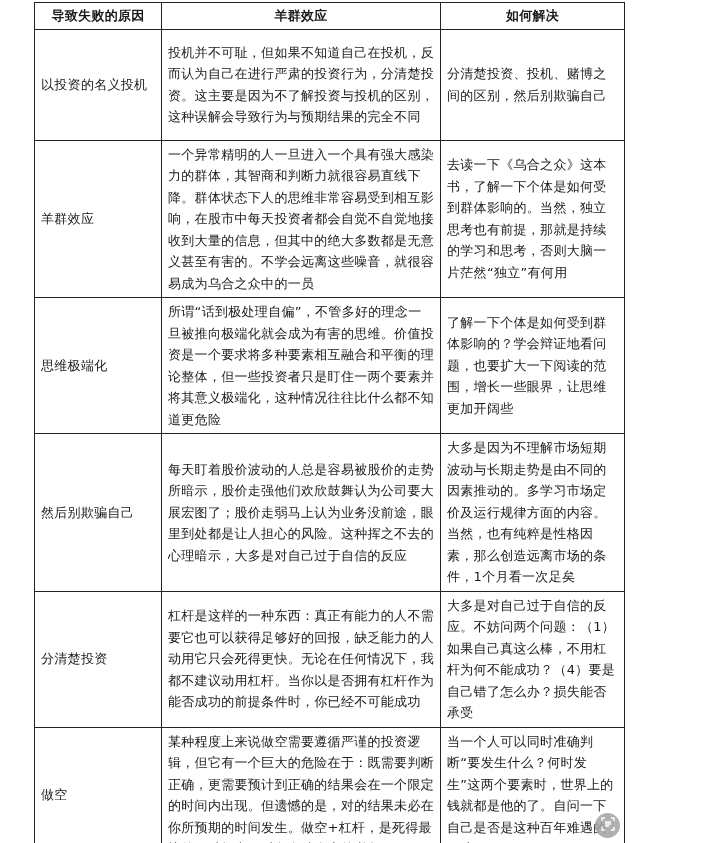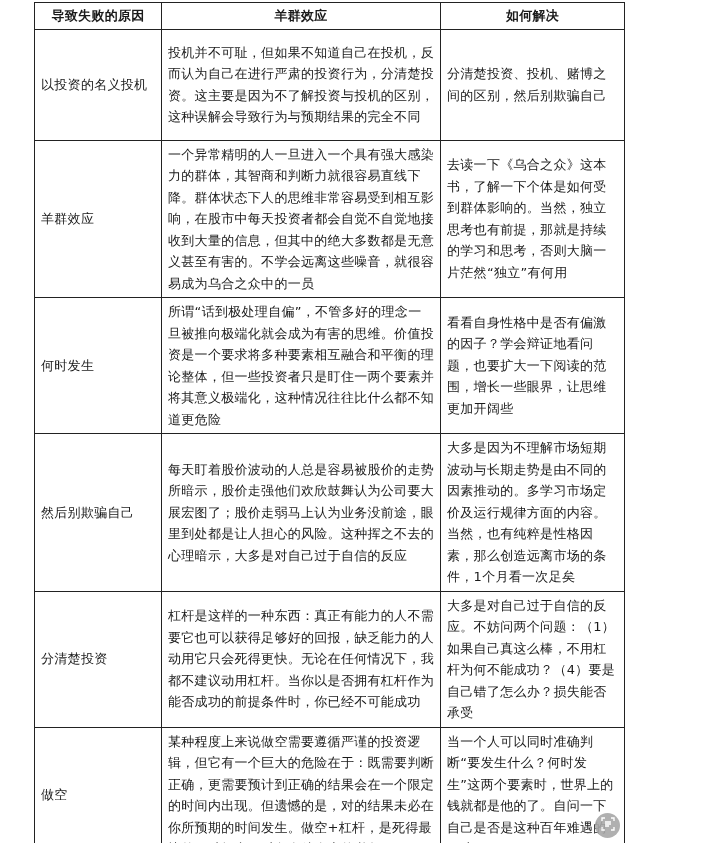--- a/index.html
+++ b/index.html
@@ -57,23 +57,23 @@
       <td class="reason">以投资的名义投机</td>
       <td class="explain">投机并不可耻，但如果不知道自己在投机，反而认为自己在进行严肃的投资行为，分清楚投资。这主要是因为不了解投资与投机的区别，这种误解会导致行为与预期结果的完全不同</td>
       <td class="solve">分清楚投资、投机、赌博之间的区别，然后别欺骗自己</td>
     </tr>
     <tr class="r2">
       <td class="reason">羊群效应</td>
       <td class="explain">一个异常精明的人一旦进入一个具有强大感染力的群体，其智商和判断力就很容易直线下降。群体状态下人的思维非常容易受到相互影响，在股市中每天投资者都会自觉不自觉地接收到大量的信息，但其中的绝大多数都是无意义甚至有害的。不学会远离这些噪音，就很容易成为乌合之众中的一员</td>
       <td class="solve">去读一下《乌合之众》这本书，了解一下个体是如何受到群体影响的。当然，独立思考也有前提，那就是持续的学习和思考，否则大脑一片茫然“独立”有何用</td>
     </tr>
     <tr class="r3">
-      <td class="reason">何时发生</td>
+      <td class="reason">思维极端化</td>
       <td class="explain">所谓“话到极处理自偏”，不管多好的理念一旦被推向极端化就会成为有害的思维。价值投资是一个要求将多种要素相互融合和平衡的理论整体，但一些投资者只是盯住一两个要素并将其意义极端化，这种情况往往比什么都不知道更危险</td>
-      <td class="solve">看看自身性格中是否有偏激的因子？学会辩证地看问题，也要扩大一下阅读的范围，增长一些眼界，让思维更加开阔些</td>
+      <td class="solve">了解一下个体是如何受到群体影响的？学会辩证地看问题，也要扩大一下阅读的范围，增长一些眼界，让思维更加开阔些</td>
     </tr>
     <tr class="r4">
       <td class="reason">然后别欺骗自己</td>
       <td class="explain">每天盯着股价波动的人总是容易被股价的走势所暗示，股价走强他们欢欣鼓舞认为公司要大展宏图了；股价走弱马上认为业务没前途，眼里到处都是让人担心的风险。这种挥之不去的心理暗示，大多是对自己过于自信的反应</td>
       <td class="solve">大多是因为不理解市场短期波动与长期走势是由不同的因素推动的。多学习市场定价及运行规律方面的内容。当然，也有纯粹是性格因素，那么创造远离市场的条件，1个月看一次足矣</td>
     </tr>
     <tr class="r5">
       <td class="reason">分清楚投资</td>
       <td class="explain">杠杆是这样的一种东西：真正有能力的人不需要它也可以获得足够好的回报，缺乏能力的人动用它只会死得更快。无论在任何情况下，我都不建议动用杠杆。当你以是否拥有杠杆作为能否成功的前提条件时，你已经不可能成功</td>
       <td class="solve">大多是对自己过于自信的反应。不妨问两个问题：（1）如果自己真这么棒，不用杠杆为何不能成功？（4）要是自己错了怎么办？损失能否承受</td>

